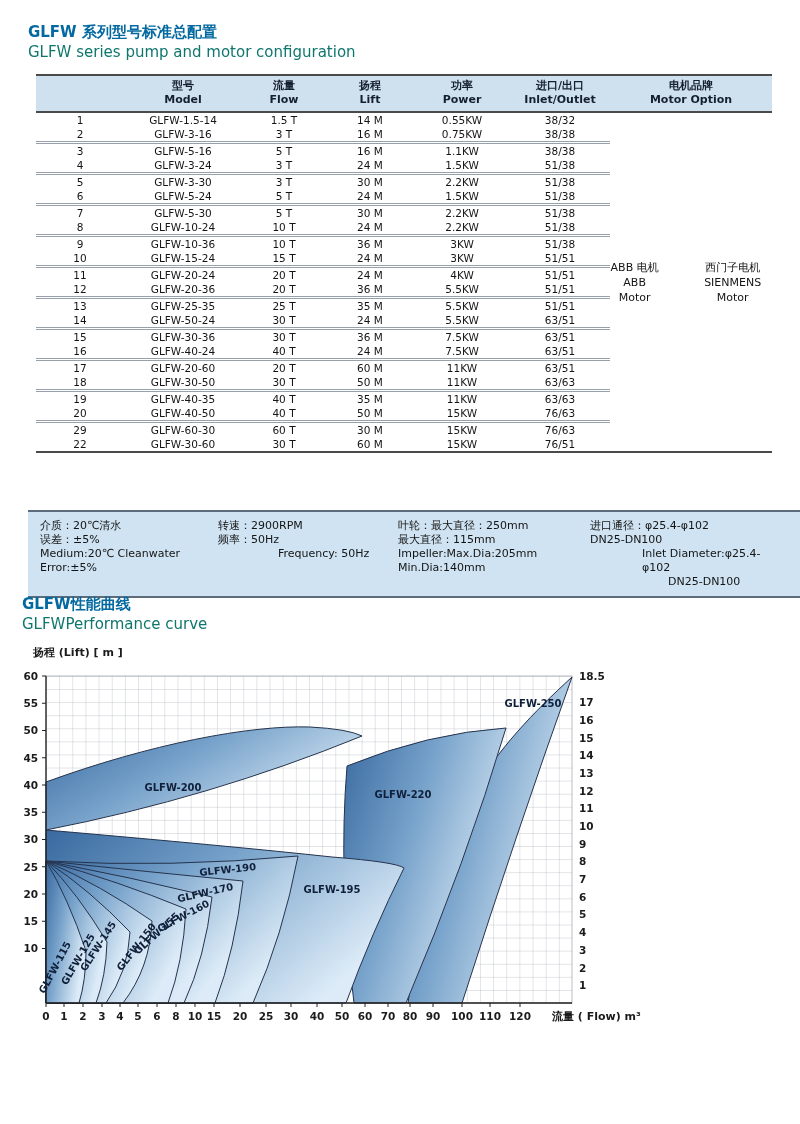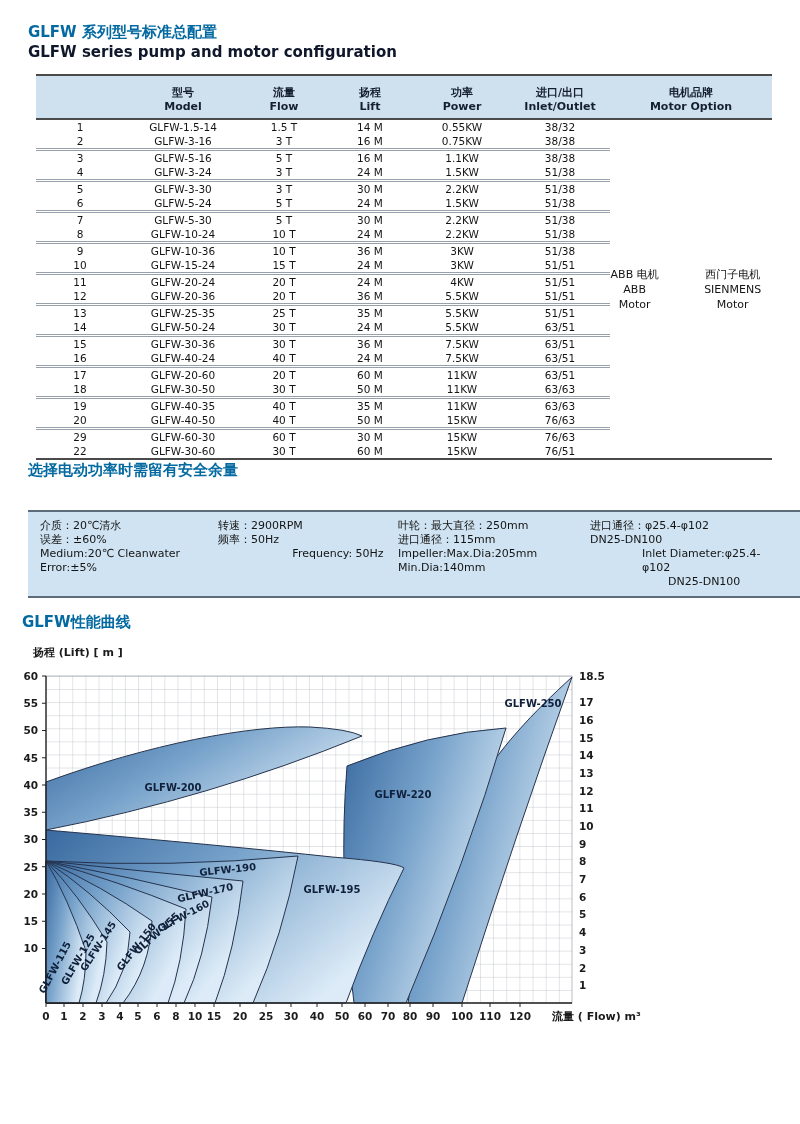--- a/index.html
+++ b/index.html
@@ -1,39 +1,39 @@
 <!DOCTYPE html>
 <html><head>
 <meta charset="utf-8">
 <style>
   html,body{margin:0;padding:0;background:#e9e9e9;}
   .page{position:relative;width:800px;height:1124px;background:#ffffff;overflow:hidden;
         font-family:"DejaVu Sans","Liberation Sans",sans-serif;color:#1c1c1c;}
   
   .sec-title-zh{font-size:15px;font-weight:bold;color:#0369a1;line-height:20px;}
-  .sec-title-en{font-size:15px;font-weight:bold;color:#0f172a;line-height:21px;}
+  .sec-title-en{font-size:15px;font-weight:normal;color:#0f766e;line-height:21px;}
   
   .cfg-table{position:absolute;left:36px;top:74px;width:736px;border-collapse:collapse;
              border-top:2px solid #4a4a4a;border-bottom:2px solid #4a4a4a;table-layout:fixed;}
   .cfg-table thead th{background:#cfe0ef;border-bottom:2px solid #4a4a4a;
-             font-size:11px;font-weight:bold;color:#15202e;padding:10px 0 4px;line-height:14px;}
+             font-size:11px;font-weight:bold;color:#15202e;padding:3px 0 4px;line-height:14px;}
   .cfg-table td{font-size:10.5px;text-align:center;padding:0;height:14px;line-height:14px;color:#141414;}
   .cfg-table tr.pair-end td.sep{border-bottom:3px double #98a1ab;}
   .cfg-table td.motor-cell{vertical-align:middle;}
   .motor-wrap{display:flex;justify-content:flex-end;gap:34px;}
   .motor-opt{text-align:center;font-size:11px;line-height:15px;color:#141414;}
   .col-num{width:88px;} .col-model{width:118px;} .col-flow{width:84px;} .col-lift{width:88px;}
   .col-power{width:96px;} .col-io{width:100px;} .col-motor{width:162px;}
   
   .spec-box{position:absolute;left:28px;top:510px;width:776px;box-sizing:border-box;
             background:#cfe3f2;border-top:2px solid #5d6c7b;border-bottom:2px solid #5d6c7b;
             padding:7px 0 7px 12px;display:grid;grid-template-columns:178px 180px 192px 182px;}
   .spec-col{font-size:11px;line-height:14px;color:#141414;}
   .spec-col .ind1{padding-left:34px;} .spec-col .ind2{padding-left:52px;}
-  .spec-col .ind3{padding-left:60px;text-align:center;} .spec-col .ind4{padding-left:78px;}
+  .spec-col .ind3{padding-left:60px;} .spec-col .ind4{padding-left:78px;}
   
   .chart-svg{position:absolute;left:0;top:640px;}
   .tick-label{font-size:10.5px;font-weight:bold;fill:#1b1b1b;}
   .curve-label{font-size:10px;font-weight:bold;fill:#10203a;}
   .axis-title{font-size:11px;font-weight:bold;fill:#1b1b1b;}
 </style>
 </head>
 <body>
 
 <div class="page">
@@ -268,50 +268,50 @@
           <td class="sep">GLFW-30-60</td>
           <td class="sep">30 T</td>
           <td class="sep">60 M</td>
           <td class="sep">15KW</td>
           <td class="sep">76/51</td>
         </tr>
       </tbody>
   </table>
 
   <div style="position:absolute;left:28px;top:460px;">
-    <div class="sec-title-zh">选择电动功率时需留有安全余量</div>
   </div>
   <div class="spec-box" id="spec-box">
       <div class="spec-col">
         <div>介质：20℃清水</div>
-        <div>误差：±60%</div>
+        <div>误差：±5%</div>
         <div>Medium:20℃ Cleanwater</div>
         <div>Error:±5%</div>
       </div>
       <div class="spec-col">
         <div>转速：2900RPM</div>
         <div>频率：50Hz</div>
         <div class="ind3">Frequency: 50Hz</div>
       </div>
       <div class="spec-col">
         <div>叶轮：最大直径：250mm</div>
-        <div>进口通径：115mm</div>
+        <div>最大直径：115mm</div>
         <div>Impeller:Max.Dia:205mm</div>
         <div>Min.Dia:140mm</div>
       </div>
       <div class="spec-col">
         <div>进口通径：φ25.4-φ102</div>
         <div>DN25-DN100</div>
         <div class="ind2">Inlet Diameter:φ25.4-φ102</div>
         <div class="ind4">DN25-DN100</div>
       </div>
     </div>
 
-  <div style="position:absolute;left:22px;top:612px;">
+  <div style="position:absolute;left:22px;top:594px;">
     <div class="sec-title-zh">GLFW性能曲线</div>
+    <div class="sec-title-en">GLFWPerformance curve</div>
   </div>
 
   <svg class="chart-svg" id="chart" width="800" height="420" viewBox="0 0 800 420">
     <defs>
       <pattern id="grid" width="13.15" height="13.08" patternUnits="userSpaceOnUse" x="46" y="36">
         <path d="M13.15 0 H0 V13.08" fill="none" stroke="#a0a7ae" stroke-width="0.6"></path>
       </pattern>
       <linearGradient id="sailGrad" x1="0" y1="0" x2="1" y2="0.55">
         <stop offset="0" stop-color="#39699f"></stop>
         <stop offset="0.45" stop-color="#74a0c9"></stop>

